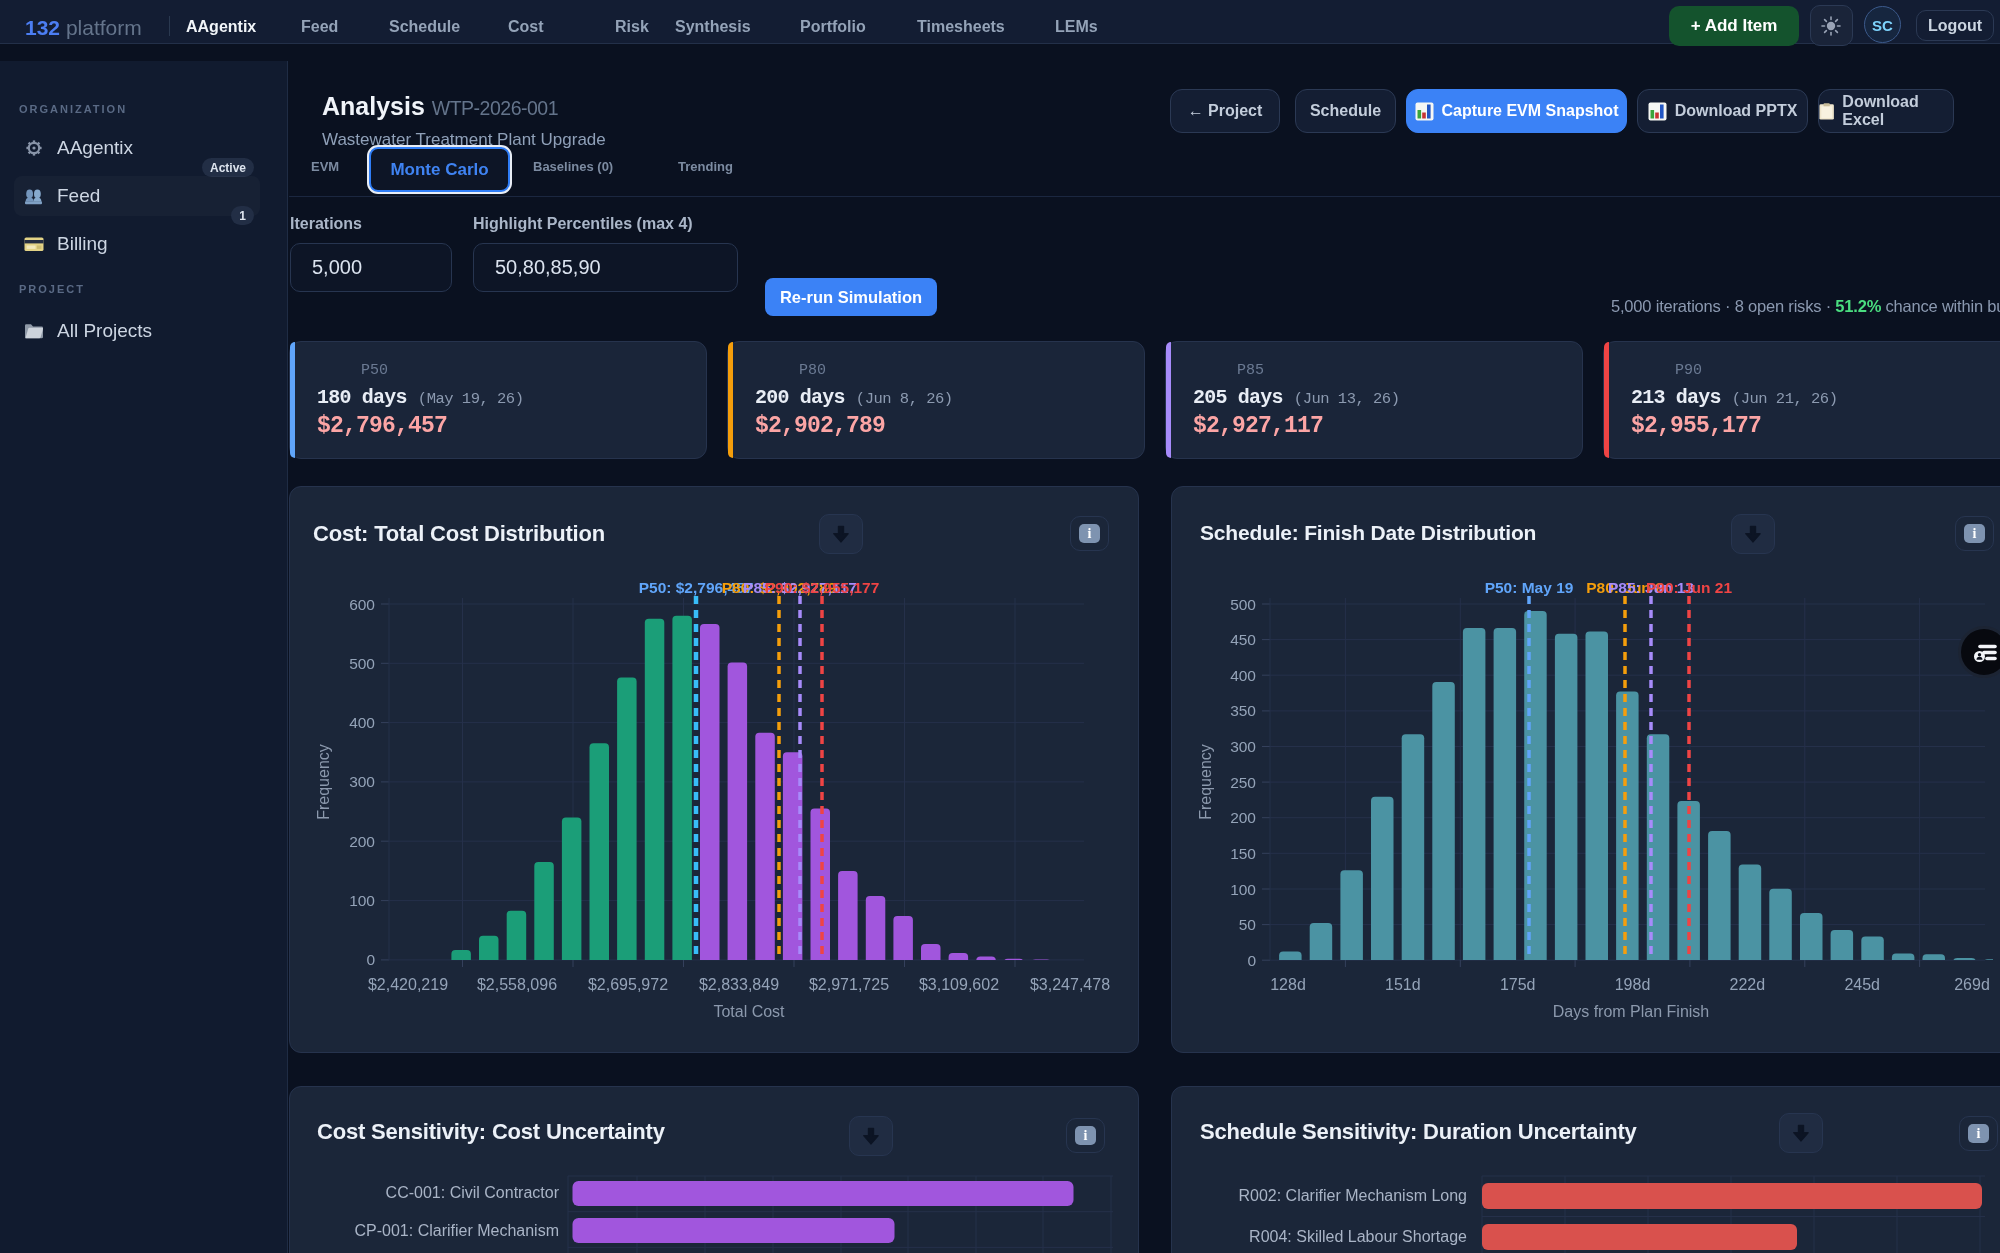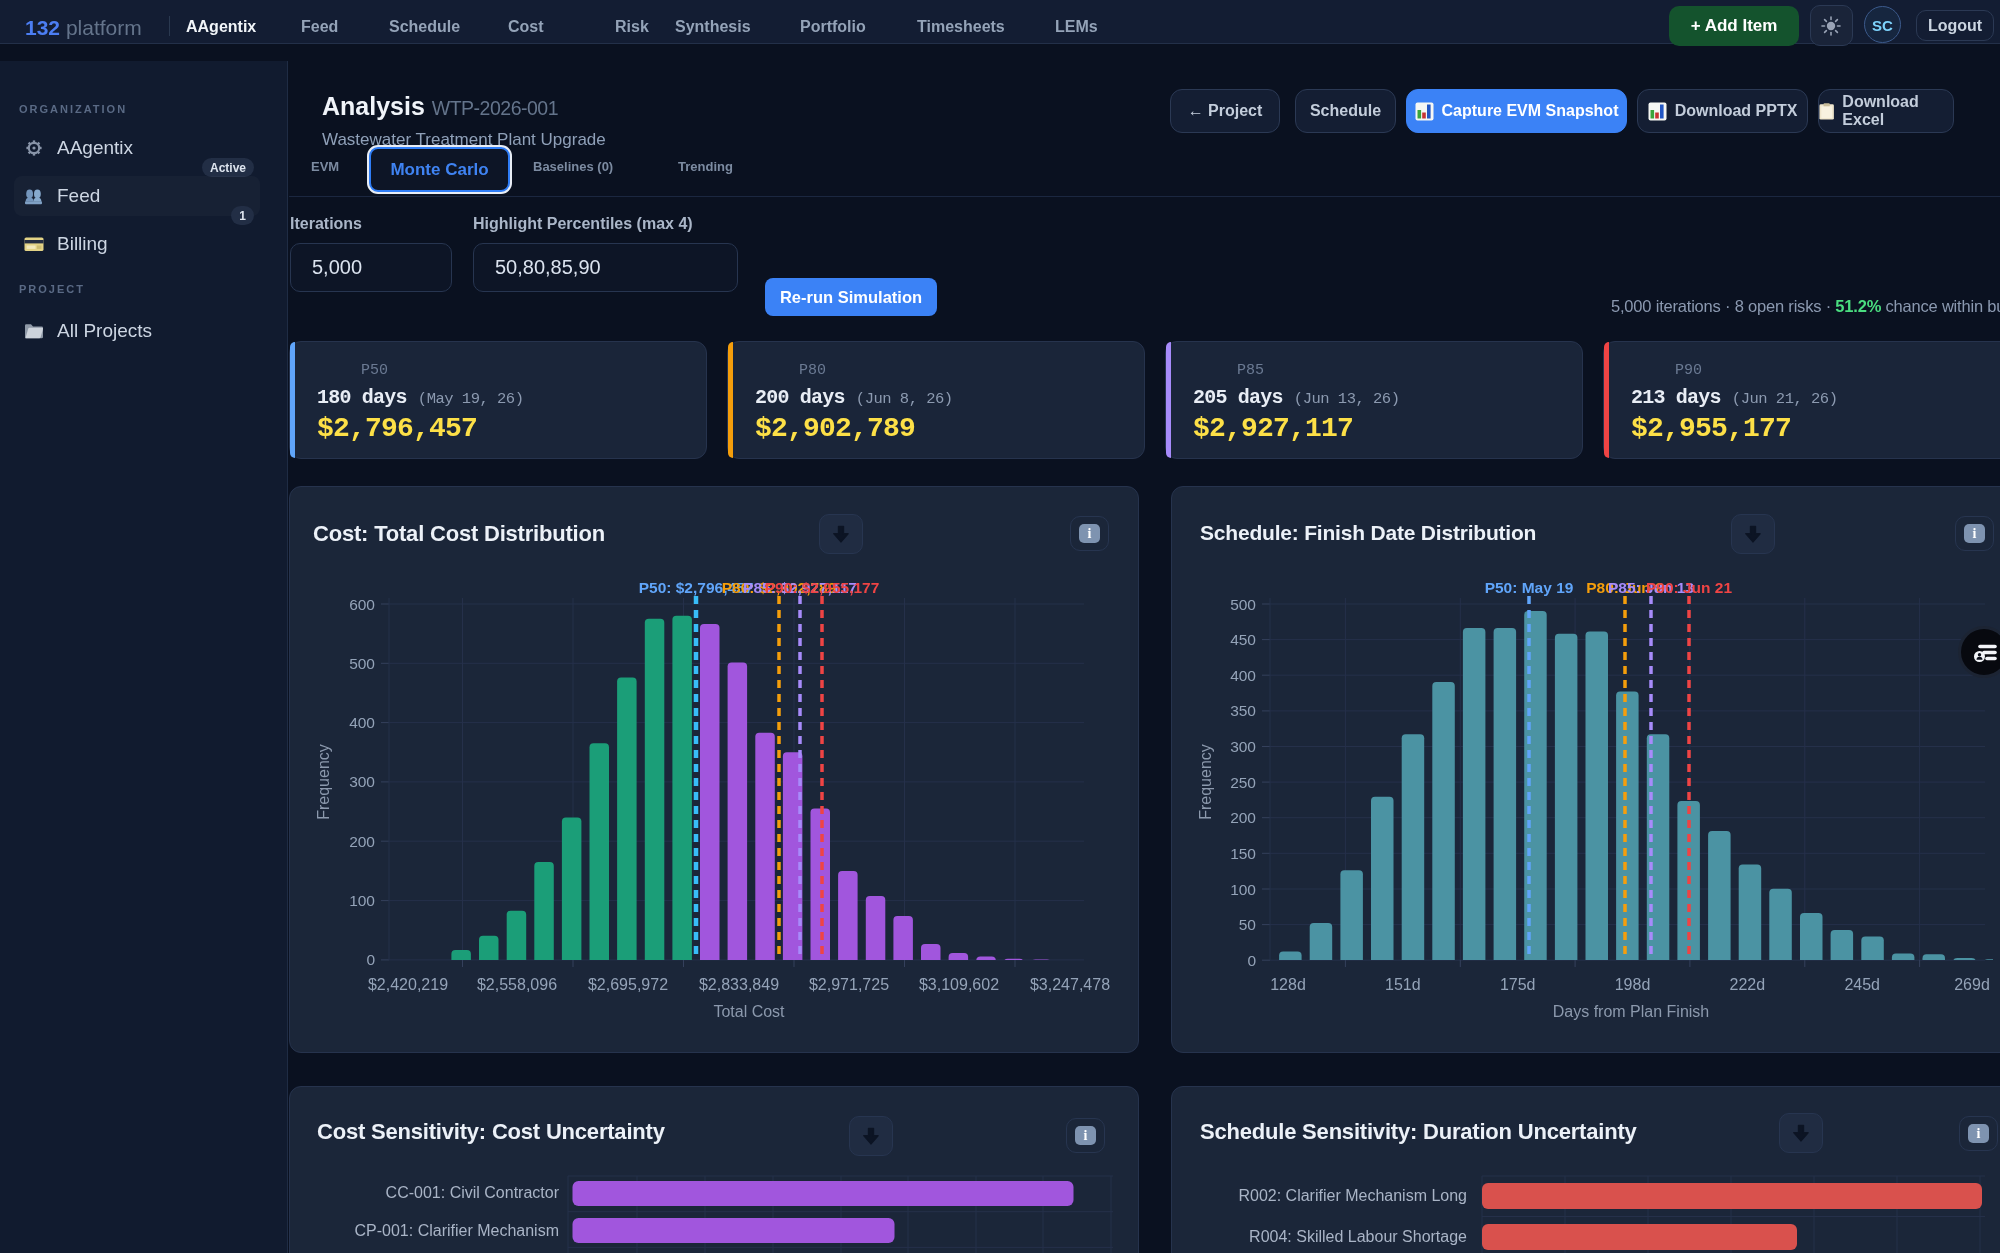--- a/index.html
+++ b/index.html
@@ -39,21 +39,21 @@
   .input { position:absolute; top:243px; height:49px; background:#0d1526; border:1px solid #273550; border-radius:10px; color:#dbe3ef; font-size:20px; line-height:47px; padding-left:21px; }
   #rerun { position:absolute; left:765px; top:278px; width:172px; height:38px; background:#3b82f6; border-radius:8px; color:#fff; font-size:16.5px; font-weight:700; text-align:center; line-height:38px; }
   #summary { position:absolute; left:1611px; top:297px; width:700px; font-size:16.5px; letter-spacing:-0.2px; color:#8b99b0; white-space:nowrap; }
   #summary b { color:#4ade80; }
   
   .pcard { position:absolute; top:341px; width:418px; height:118px; background:#1a2539; border:1px solid #26334d; border-radius:12px; }
   .pcard .pbar { position:absolute; left:0; top:0; width:4.5px; height:100%; border-radius:12px 0 0 12px; }
   .pcard .plab { position:absolute; left:27px; top:20px; font-family:"Liberation Mono", monospace; font-size:15px; color:#6b7a93;margin-left:44px; }
   .pcard .pdays { position:absolute; left:27px; top:44px; font-family:"Liberation Mono", monospace; font-size:20px; letter-spacing:-0.8px; font-weight:700; color:#e8edf5; }
   .pcard .pdate { font-size:15.5px; letter-spacing:-0.5px; font-weight:400; color:#8c9ab0; }
-  .pcard .pcost { position:absolute; left:27px; top:71px; font-family:"Liberation Mono", monospace; font-size:28px; letter-spacing:-0.8px; font-weight:700; color:#fde047;text-align:center; }
+  .pcard .pcost { position:absolute; left:27px; top:71px; font-family:"Liberation Mono", monospace; font-size:23px; letter-spacing:-0.8px; font-weight:700; color:#fca5a5;text-align:center; }
   
   .ccard { position:absolute; top:486px; width:850px; height:567px; background:#1b2639; border:1px solid #26334d; border-radius:12px; }
   .ccard2 { position:absolute; top:1086px; width:850px; height:300px; background:#1b2639; border:1px solid #26334d; border-radius:12px; }
   .ctitle { position:absolute; font-size:22px; font-weight:700; color:#ecf1f8; letter-spacing:-0.2px; }
   .dlbtn { position:absolute; width:44px; height:40px; background:#202c42; border:1px solid #273550; border-radius:10px; display:flex; align-items:center; justify-content:center; }
   .infbtn { position:absolute; width:39px; height:35px; border:1px solid #273550; border-radius:10px; display:flex; align-items:center; justify-content:center; }
   .infsq { width:21px; height:19px; background:#7e93b0; border-radius:5px; color:#fff; font-size:14px; font-weight:700; text-align:center; line-height:19px; font-family:"Liberation Serif", serif; }
   svg text { font-family:"Liberation Sans", sans-serif; }
   svg.abs { z-index:1; }
   .ccard, .ccard2 { z-index:0; }

